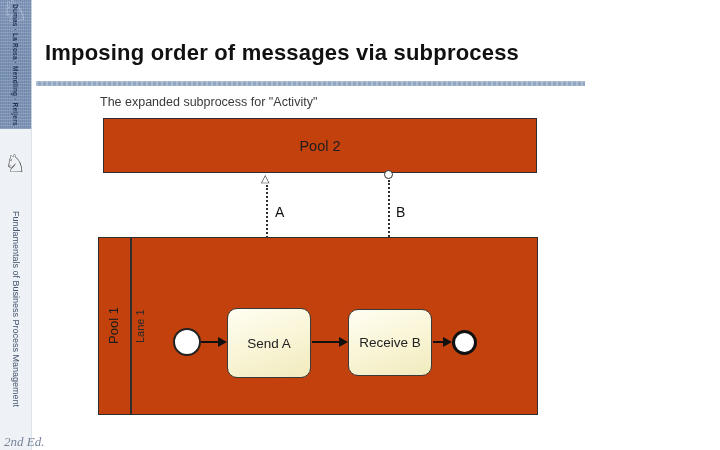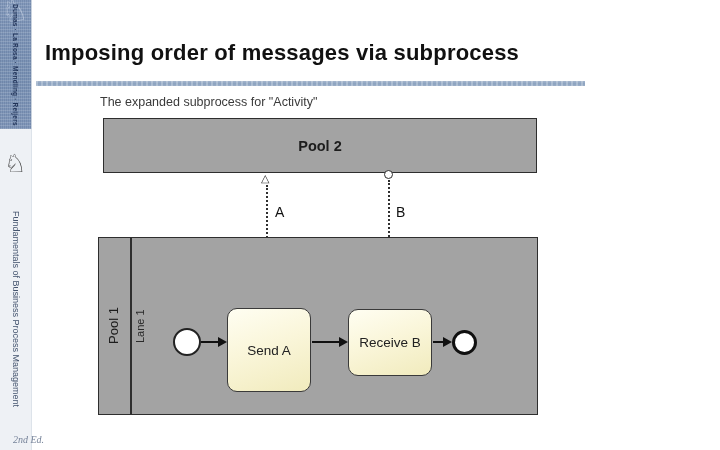--- a/index.html
+++ b/index.html
@@ -19,54 +19,54 @@
   .sb-authors{left:0;top:3px;width:30px;height:123px;writing-mode:vertical-rl;
     text-align:center;padding-right:11px;box-sizing:border-box;
     font-size:6.5px;letter-spacing:.2px;color:#1f3156;font-weight:bold;overflow:hidden;}
   .sb-bottom{left:0;top:129px;width:31px;height:321px;background:#eef1f5;
     border-right:1px solid #dde3ea;}
   .sb-knight{left:4px;top:151px;font-size:25px;line-height:1;color:#3d3d3d;}
   .sb-book{left:0;top:206px;width:31px;height:206px;writing-mode:vertical-rl;
     text-align:center;padding-right:10px;box-sizing:border-box;
     font-size:9px;color:#44546e;overflow:hidden;}
   .sb-edition{left:4px;top:434px;font-family:"Liberation Serif",serif;
-    font-style:italic;font-size:10px;color:#77849a;margin-left:9px;}
+    font-style:italic;font-size:13px;color:#77849a;}
 
   
   .title{left:37px;top:32px;width:620px;font-size:22px;font-weight:bold;
     color:#111;letter-spacing:.2px;}
   .divider{left:36px;top:81px;width:549px;height:5px;
     background:
       repeating-linear-gradient(90deg, rgba(255,255,255,.25) 0 2px, rgba(0,0,0,0) 2px 5px),
       linear-gradient(180deg,#a5b6cc,#8ba2c0 55%,#9cafc8);}
   .subtitle{left:100px;top:95px;font-size:12.5px;color:#3a3a3a;}
 
   
-  .pool{border:1.5px solid #2e2e2e;background:#a3a3a3;box-sizing:border-box;font-weight:bold;}
+  .pool{border:1.5px solid #2e2e2e;background:#c2410c;box-sizing:border-box;}
   .pool2{left:103px;top:118px;width:434px;height:55px;
     display:flex;align-items:center;justify-content:center;}
   .pool2-label{font-size:14.5px;color:#1d1d1d;}
   .pool1{left:98px;top:237px;width:440px;height:178px;}
   .pool1-divider{position:absolute;left:31px;top:0;bottom:0;width:1.5px;background:#2e2e2e;}
   .pool1-label{left:98px;top:237px;width:31px;height:178px;display:flex;
     align-items:center;justify-content:center;writing-mode:vertical-rl;
     transform:rotate(180deg);font-size:13px;color:#1d1d1d;}
   .lane-label{left:131px;top:237px;width:18px;height:178px;display:flex;
     align-items:center;justify-content:center;writing-mode:vertical-rl;
     transform:rotate(180deg);font-size:11px;color:#2a2a2a;}
 
   .event{border-radius:50%;background:#fff;box-sizing:border-box;}
   .start-event{left:173px;top:328px;width:28px;height:28px;border:2px solid #222;}
   .end-event{left:452px;top:330px;width:25px;height:25px;border:3.5px solid #101010;}
 
   .task{border:1.6px solid #3a3a3a;border-radius:10px;box-sizing:border-box;
     background:linear-gradient(160deg,#fffef2 0%,#faf6da 45%,#f1ebbd 100%);
     display:flex;align-items:center;justify-content:center;
     font-size:13.5px;color:#222;}
-  .task-send{left:227px;top:308px;width:84px;height:84px;}
+  .task-send{left:227px;top:308px;width:84px;height:70px;}
   .task-receive{left:348px;top:309px;width:84px;height:67px;}
 
   .seq-line{height:2px;background:#111;top:341px;}
   .seq-head{width:0;height:0;border-top:5px solid rgba(0,0,0,0);
     border-bottom:5px solid rgba(0,0,0,0);border-left:9px solid #111;top:337px;}
 
   .msg-line{width:0;border-left:2px dotted #2f2f2f;}
   .msg-circle{width:9px;height:9px;border:1.5px solid #2e2e2e;border-radius:50%;
     background:#fff;box-sizing:border-box;}
   .msg-head{font-size:11px;color:#2f2f2f;line-height:1;}

